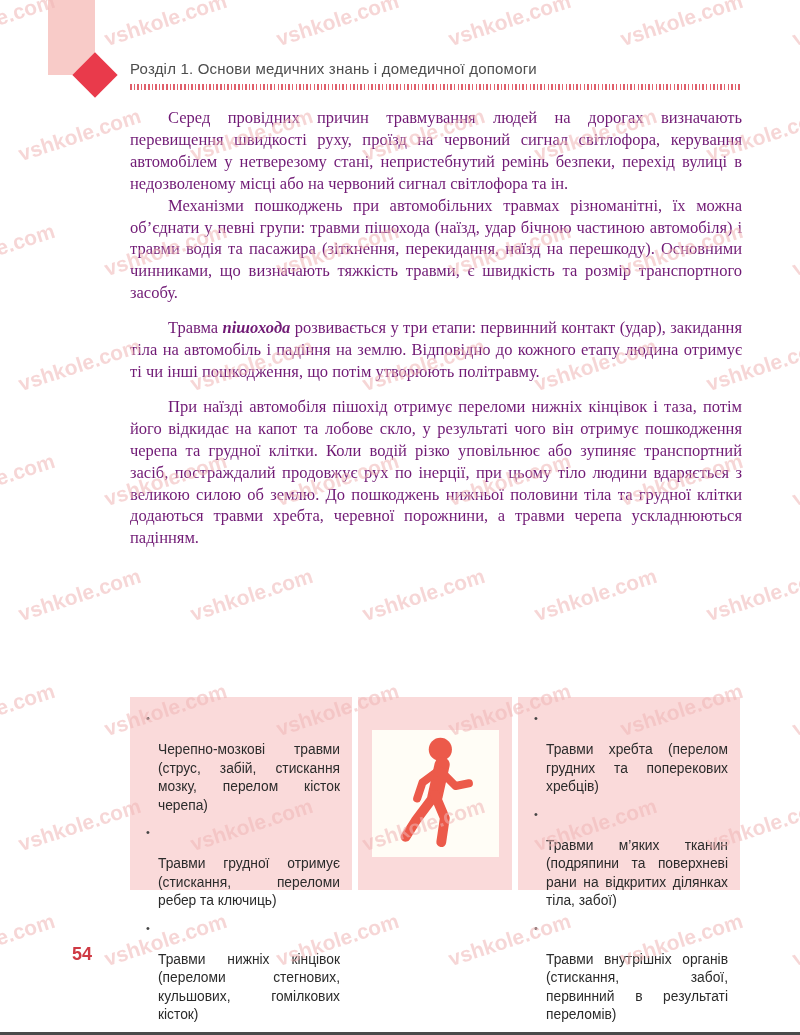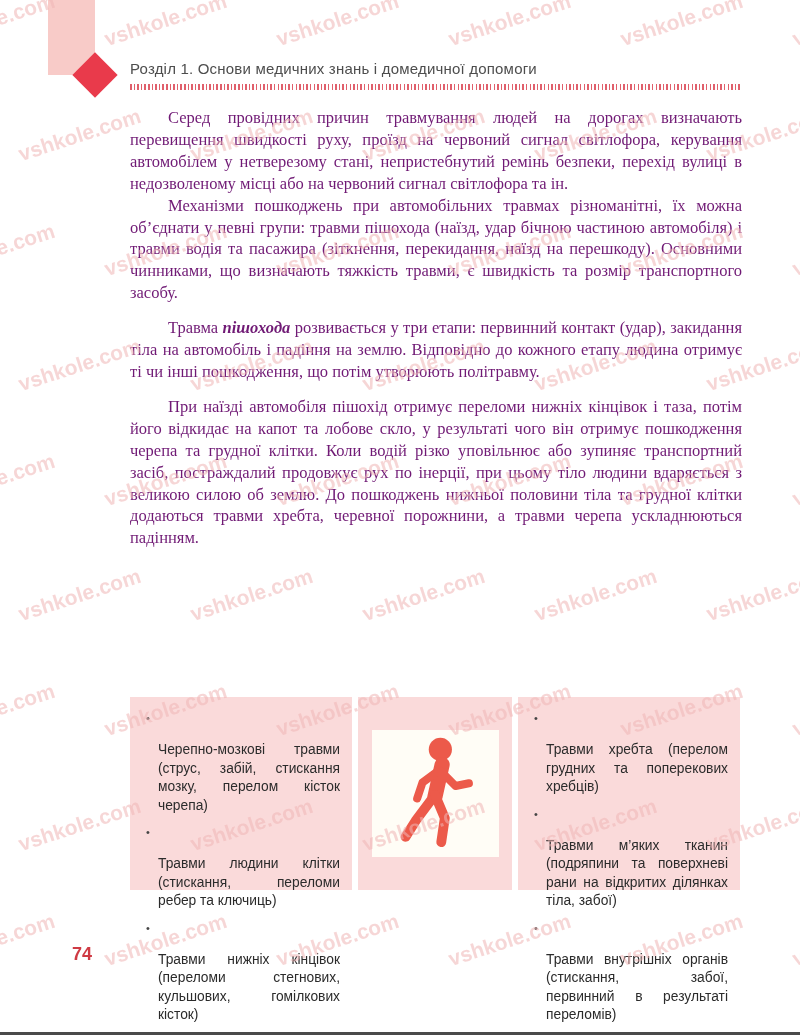--- a/index.html
+++ b/index.html
@@ -108,21 +108,21 @@
 
     <div class="infobox">
       <div class="infobox-body">
         <div class="col col-left">
             <div class="bullet-item">
               <span class="dot">•</span>
               <span class="litext">Черепно-мозкові травми (струс, забій, стискання мозку, перелом кісток черепа)</span>
             </div>
             <div class="bullet-item">
               <span class="dot">•</span>
-              <span class="litext">Травми людини клітки (стискання, переломи ребер та ключиць)</span>
+              <span class="litext">Травми грудної отримує (стискання, переломи ребер та ключиць)</span>
             </div>
             <div class="bullet-item">
               <span class="dot">•</span>
               <span class="litext">Травми нижніх кінцівок (переломи стегнових, кульшових, гомілкових кісток)</span>
             </div>
           </div>
         <div class="colgap"></div>
         <div class="col col-mid">
           <div class="icon-panel">
             <svg width="104" height="116" viewBox="0 0 100 130" aria-hidden="true">
@@ -148,21 +148,21 @@
               <span class="litext">Травми м’яких тканин (подряпини та поверхневі рани на відкритих ділянках тіла, забої)</span>
             </div>
             <div class="bullet-item">
               <span class="dot">•</span>
               <span class="litext">Травми внутрішніх органів (стискання, забої, первинний в результаті переломів)</span>
             </div>
           </div>
       </div>
     </div>
 
-    <div class="page-number">74</div>
+    <div class="page-number">54</div>
   </div>
 
   <div id="watermark-layer">
       <span style="left: -70px; top: 8px;">vshkole.com</span>
       <span style="left: 102px; top: 8px;">vshkole.com</span>
       <span style="left: 274px; top: 8px;">vshkole.com</span>
       <span style="left: 446px; top: 8px;">vshkole.com</span>
       <span style="left: 618px; top: 8px;">vshkole.com</span>
       <span style="left: 790px; top: 8px;">vshkole.com</span>
       <span style="left: 16px; top: 123px;">vshkole.com</span>

